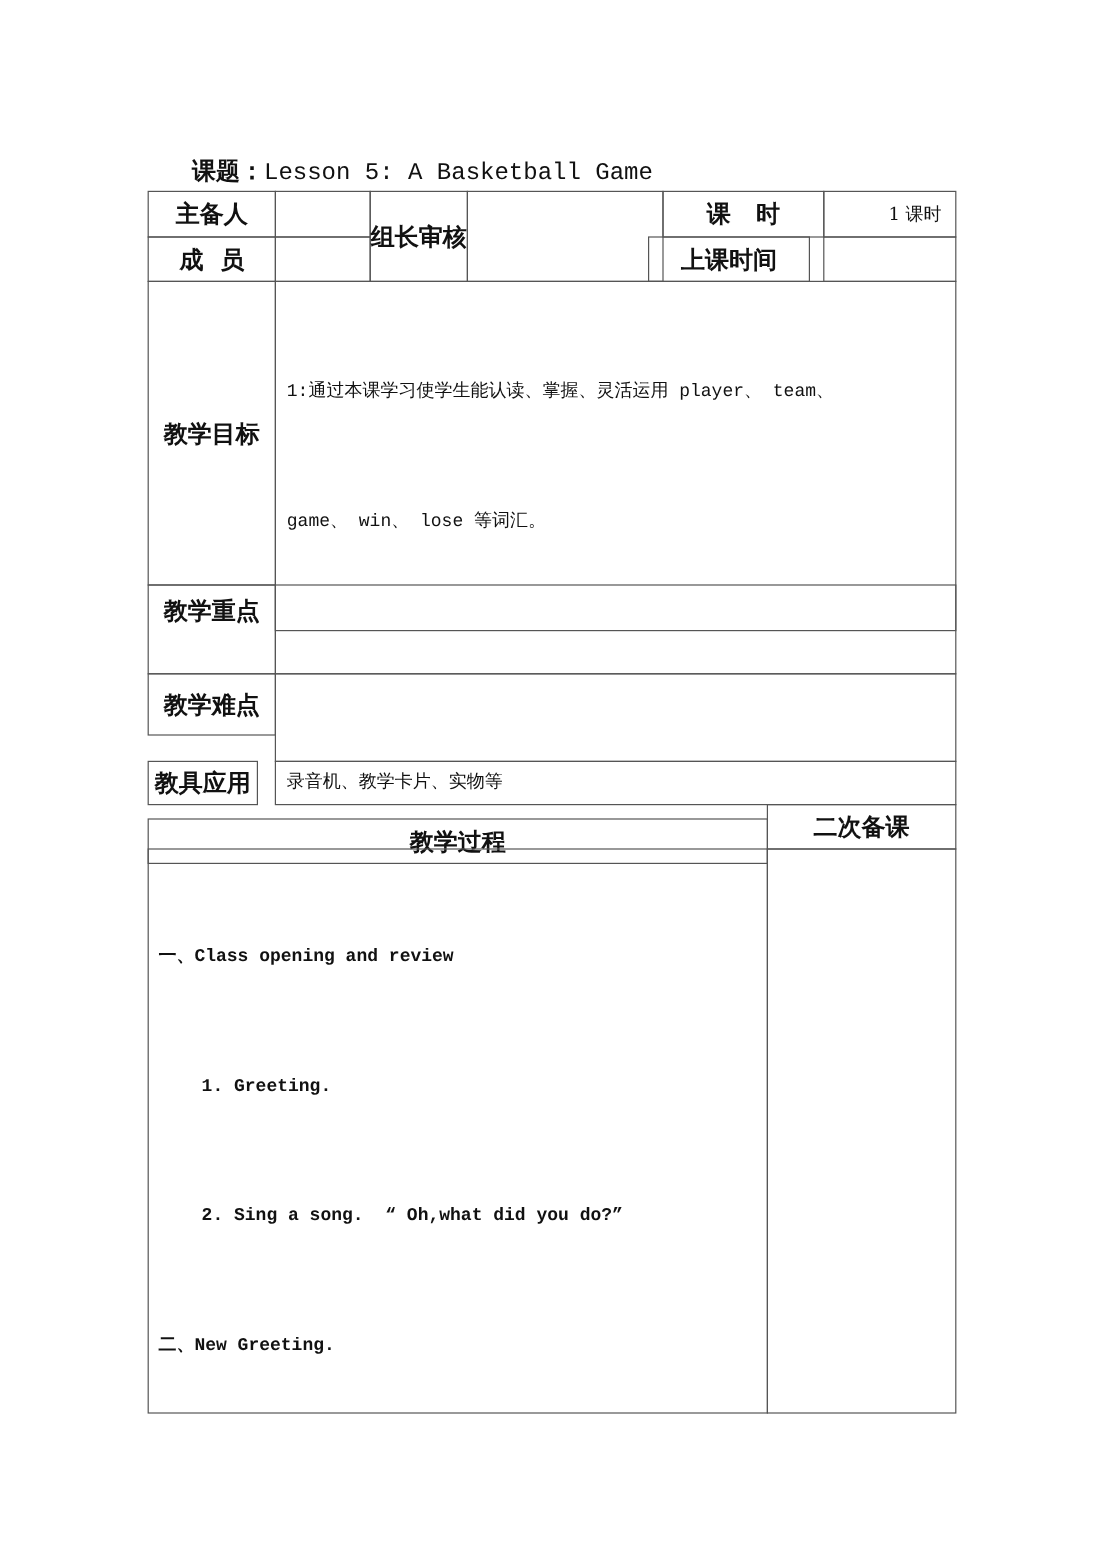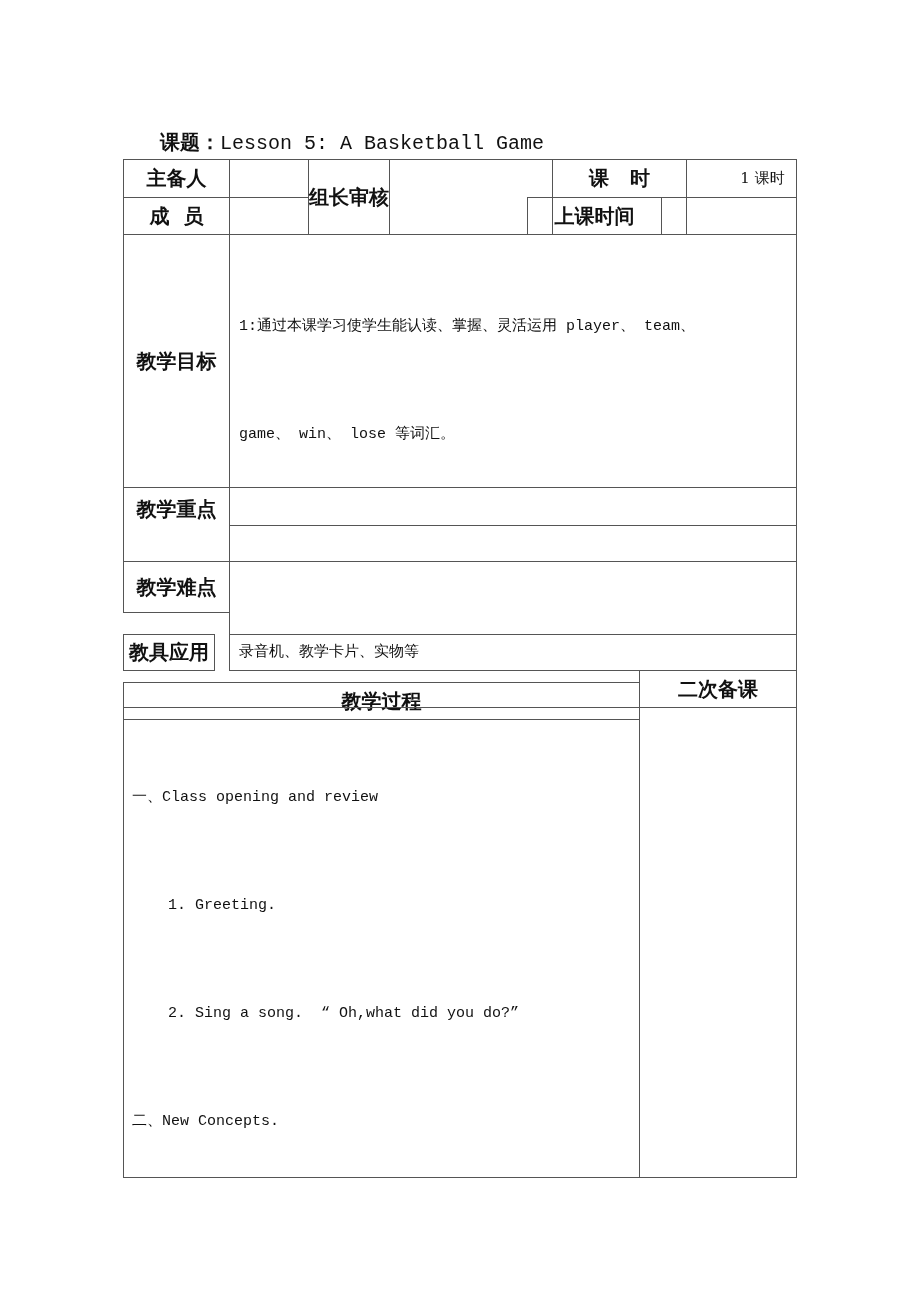--- a/index.html
+++ b/index.html
@@ -41,21 +41,21 @@
   </div>
   <div class="cell val" style="left:266px;top:0;width:164px;height:76px;">
       <span></span>
     </div>
   <div class="cell hd" style="left:429px;top:0;width:135px;height:39px;">
       <span style="white-space:pre">课   时</span>
     </div>
   <div class="cell val" style="left:563px;top:0;width:111px;height:39px;">
       <span>1 课时</span>
     </div>
-  <div class="cell hd" style="left:404px;top:38px;width:135px;height:38px;">
+  <div class="cell hd" style="left:417px;top:38px;width:135px;height:38px;">
       <span>上课时间</span>
     </div>
   <div class="cell val" style="left:563px;top:38px;width:111px;height:38px;">
       <span></span>
     </div>
 
   <div class="cell hd vert" style="left:0;top:75px;width:107px;height:254px;">
     <span>教</span>
     <span>学</span>
     <span>目</span>
@@ -92,25 +92,25 @@
     </div>
   <div class="cell txt" style="left:106px;top:475px;width:568px;height:37px;padding-top:0;line-height:35px;"><span>录音机、教学卡片、实物等</span></div>
 
   <div class="cell hd" style="left:0;top:511px;width:517px;height:38px;margin-top:12px;">
       <span>教学过程</span>
     </div>
   <div class="cell hd" style="left:516px;top:511px;width:158px;height:38px;">
       <span>二次备课</span>
     </div>
 
-  <div class="cell txt" style="left:0;top:548px;width:517px;height:471px;padding-left:8px;padding-top:0;">
+  <div class="cell txt" style="left:0;top:548px;width:517px;height:471px;padding-left:8px;padding-top:0;font-weight:bold;">
     <span class="line">一、Class opening and review</span>
     <span class="line">    1. Greeting.</span>
     <span class="line">    2. Sing a song.  “ Oh,what did you do?”</span>
-    <span class="line">二、New Concepts.</span>
+    <span class="line">二、New Greeting.</span>
     
     
     
     
     
     
     
     
     
   </div>

